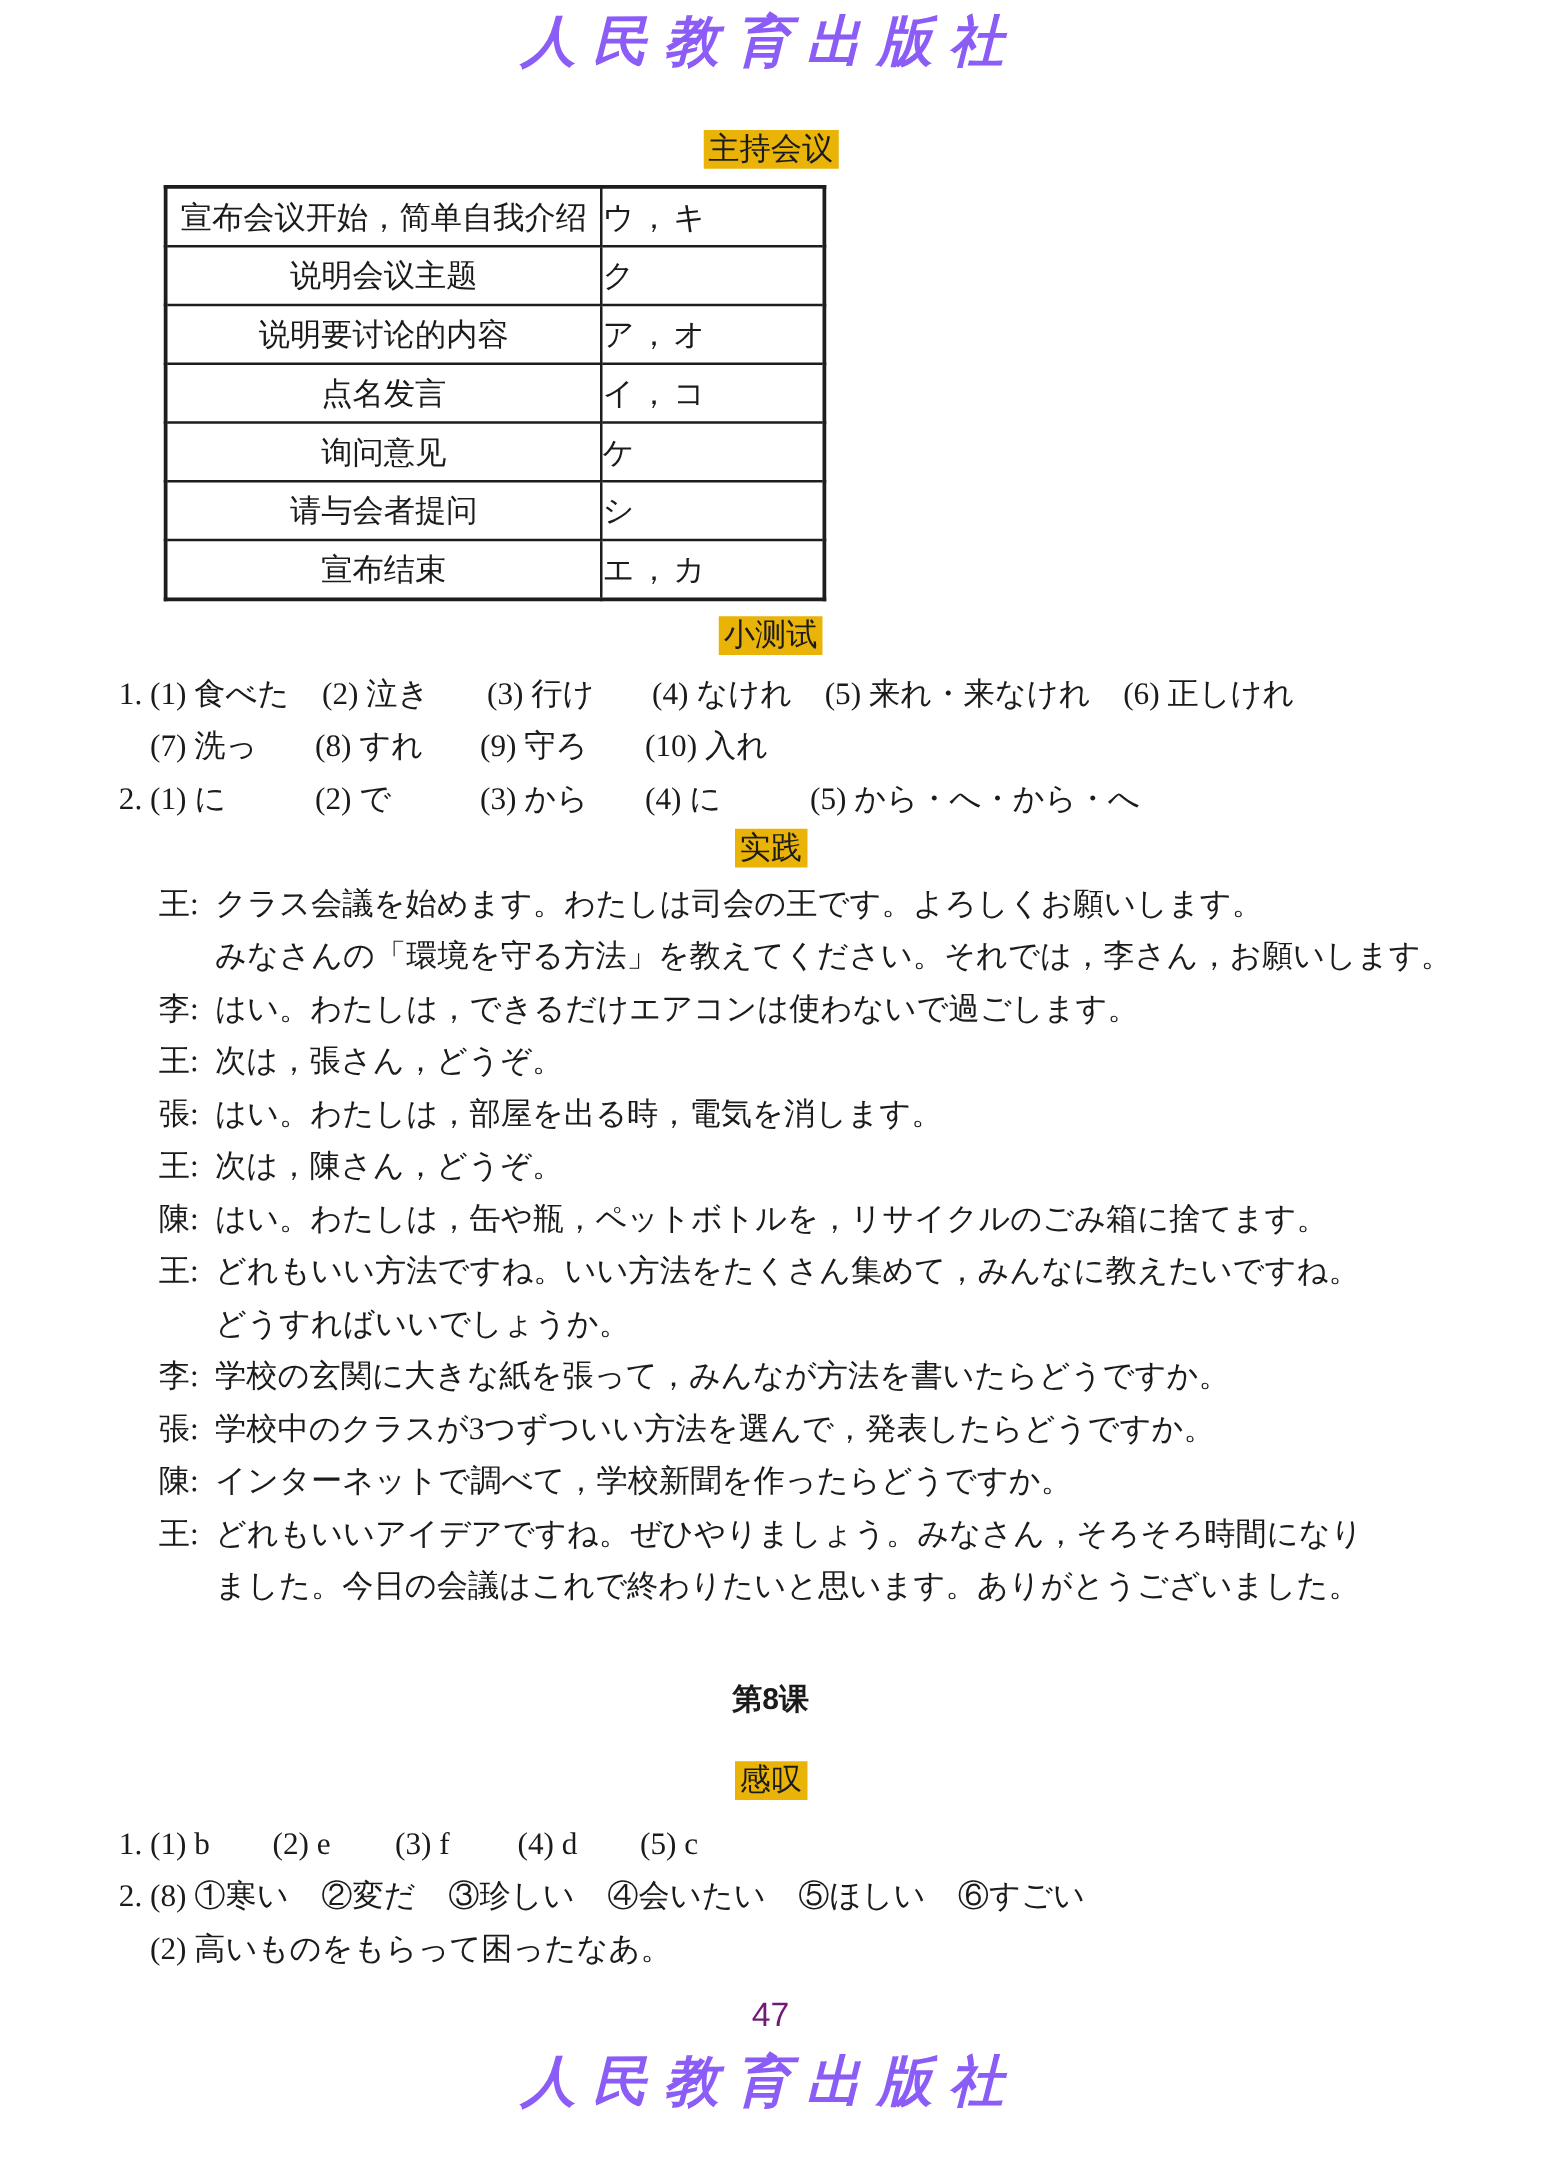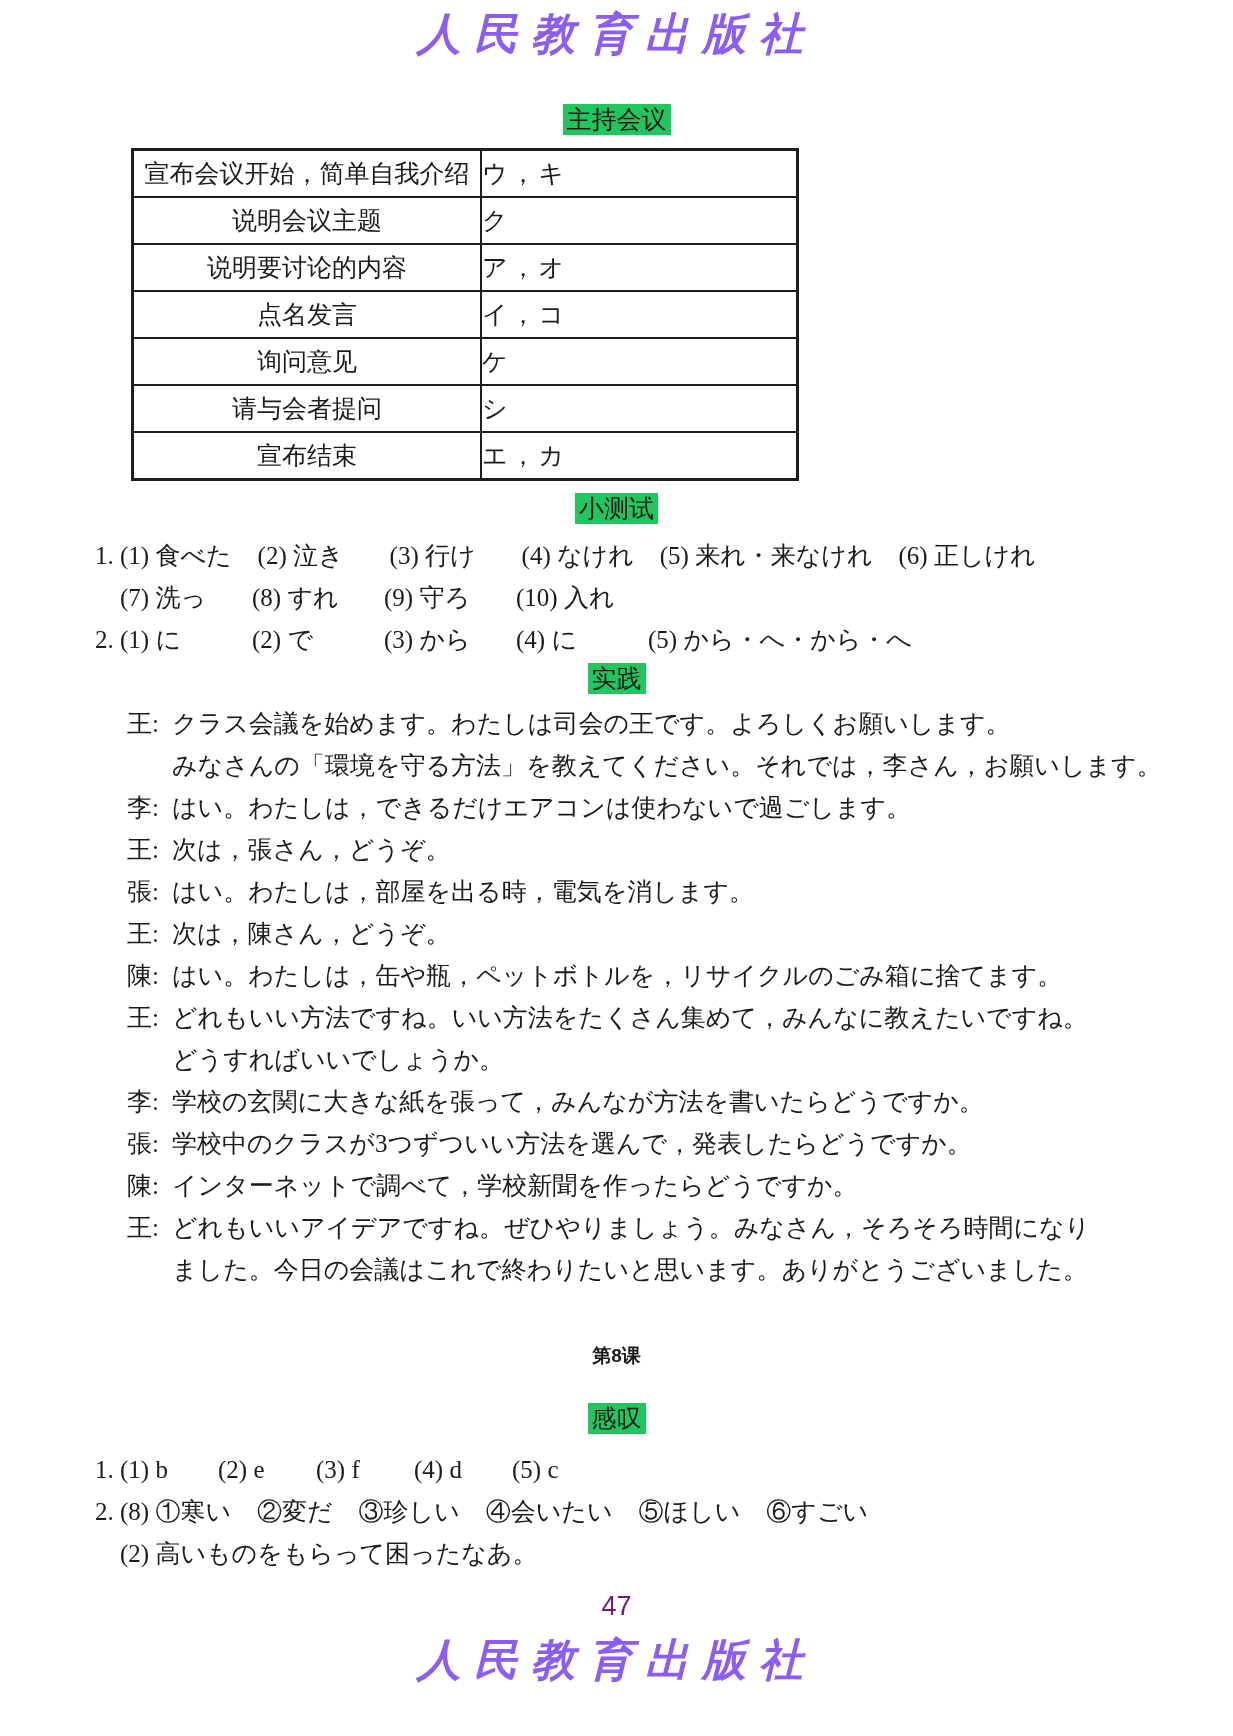--- a/index.html
+++ b/index.html
@@ -10,48 +10,48 @@
   }
   .logo {
     text-align:center; color:#8b5cf6; font-style:italic; font-weight:bold;
     font-size:44px; letter-spacing:13px; line-height:56px;
     font-family:"DejaVu Serif","Liberation Serif",serif;
     white-space:nowrap;
   }
   .logo-top { padding-top:6px; }
   .logo-bottom { margin-top:10px; }
   .sec-head { text-align:center; font-size:25px; line-height:32px; margin:0; font-weight:normal; }
-  .sec-head .hl { background:#22c55e; padding:2px 4px; }
+  .sec-head .hl { background:#eab308; padding:2px 4px; }
   .head-meeting { margin-top:42px; }
   .head-quiz { margin-top:12px; }
   .head-practice { margin-top:2px; }
   .head-exc { margin-top:34px; }
 
   table.ans-table {
-    margin:12px 0 0 131px; width:668px; border-collapse:collapse;
+    margin:12px 0 0 131px; width:530px; border-collapse:collapse;
     font-size:25px; border:3px solid #1d1d1d;
   }
   table.ans-table td { border:2px solid #1d1d1d; height:45px; padding:0; }
   td.cell-action { width:346px; text-align:center; }
   td.cell-answer { padding-left:18px; letter-spacing:3px; }
 
   .quiz { margin-left:95px; font-size:25px; margin-top:10px; }
   .quiz-line { position:relative; padding-left:25px; line-height:42px; white-space:nowrap; }
   .qnum { position:absolute; left:0; }
   .qi { display:inline-block; margin-right:26px; }
   .quiz-minitest .qi { min-width:106px; }
   .quiz-exc .qi { min-width:72px; }
   .quiz-exc { margin-top:14px; }
 
   .dialogue { margin-left:95px; font-size:25px; margin-top:8px; }
   .dlg-line { position:relative; padding-left:77px; line-height:42px; white-space:nowrap; }
   .dlg-speaker { position:absolute; left:32px; }
 
   .lesson-head {
-    text-align:center; font-size:19px; font-weight:bold; margin:52px 0 12px 0;
+    text-align:center; font-size:24px; font-weight:bold; margin:52px 0 12px 0;
     font-family:"Liberation Sans","DejaVu Sans",sans-serif;
   }
   .page-num {
     text-align:center; font-size:27px; margin-top:16px; color:#701a75;
     font-family:"Liberation Sans","DejaVu Sans",sans-serif;
   }
 </style>
 </head>
 <body>
 

